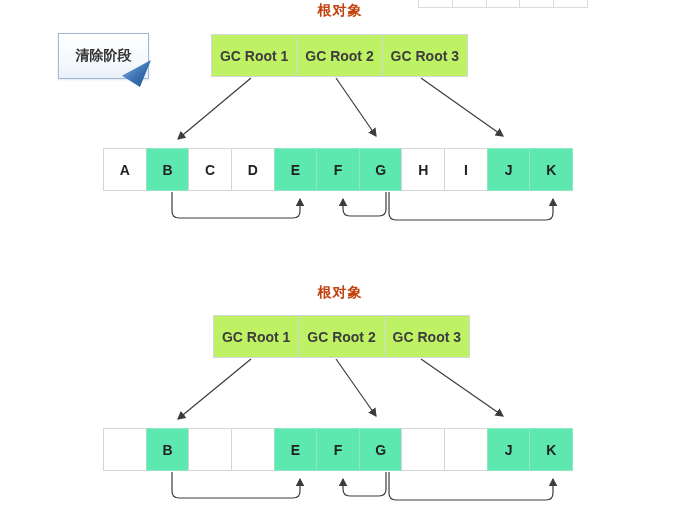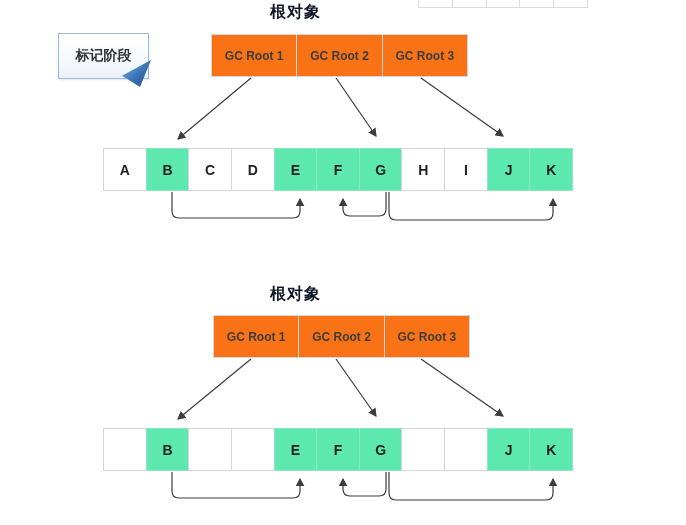--- a/index.html
+++ b/index.html
@@ -11,22 +11,22 @@
   .partial-row{
     position:absolute;left:418px;top:-10px;width:170px;height:17px;
     display:flex;border-bottom:1px solid #d8dbde;
   }
   .partial-row span{
     flex:1;border-left:1px solid #d8dbde;background:#fff;
   }
   .partial-row span:last-child{border-right:1px solid #d8dbde;}
 
   .roots-title{
-    position:absolute;width:140px;text-align:left;
-    font-size:16px;font-weight:700;color:#0f172a;letter-spacing:1px;
+    position:absolute;width:140px;text-align:center;
+    font-size:14px;font-weight:700;color:#c2410c;letter-spacing:1px;
   }
   .t1{left:270px;top:2px;}
   .t2{left:270px;top:284px;}
 
   .phase-box{
     position:absolute;width:89px;height:44px;
     border:1px solid #9fbad8;
     background:linear-gradient(180deg,#ffffff 0%,#f4f8fc 70%,#e9f0f8 100%);
     box-shadow:0 1px 2px rgba(120,150,190,.25);
     display:flex;align-items:center;justify-content:center;
@@ -39,23 +39,23 @@
     background:linear-gradient(135deg,#7cb0e0 0%,#3a72b4 55%,#24518c 100%);
     clip-path:polygon(100% 0%,62% 100%,0% 58%);
   }
 
   .gc-roots{
     position:absolute;width:257px;height:43px;display:flex;
   }
   .g1{left:211px;top:34px;}
   .g2{left:213px;top:315px;}
   .gc-box{
-    flex:1;margin-left:-1px;border:1px solid #d3d7db;background:#f97316;
+    flex:1;margin-left:-1px;border:1px solid #d3d7db;background:#bef264;
     display:flex;align-items:center;justify-content:center;
-    font-size:12px;font-weight:700;color:#3d3d3d;white-space:nowrap;
+    font-size:14px;font-weight:700;color:#3d3d3d;white-space:nowrap;
   }
   .gc-box:first-child{margin-left:0;}
 
   .heap-row{
     position:absolute;width:470px;height:43px;display:flex;
   }
   .r1{left:103px;top:148px;}
   .r2{left:103px;top:428px;}
   .cell{
     flex:1;margin-left:-1px;border:1px solid #d2d6d8;background:#fff;
@@ -76,21 +76,21 @@
     <span></span>
     <span></span>
     <span></span>
     <span></span>
     <span></span>
   </div>
 
   <div class="roots-title t1">根对象</div>
 
   <div class="phase-box p1">
-    <span>标记阶段</span>
+    <span>清除阶段</span>
     <span class="fold"></span>
   </div>
 
   <div class="gc-roots g1">
     <div class="gc-box">GC Root 1</div>
     <div class="gc-box">GC Root 2</div>
     <div class="gc-box">GC Root 3</div>
   </div>
 
   <div class="heap-row r1">

